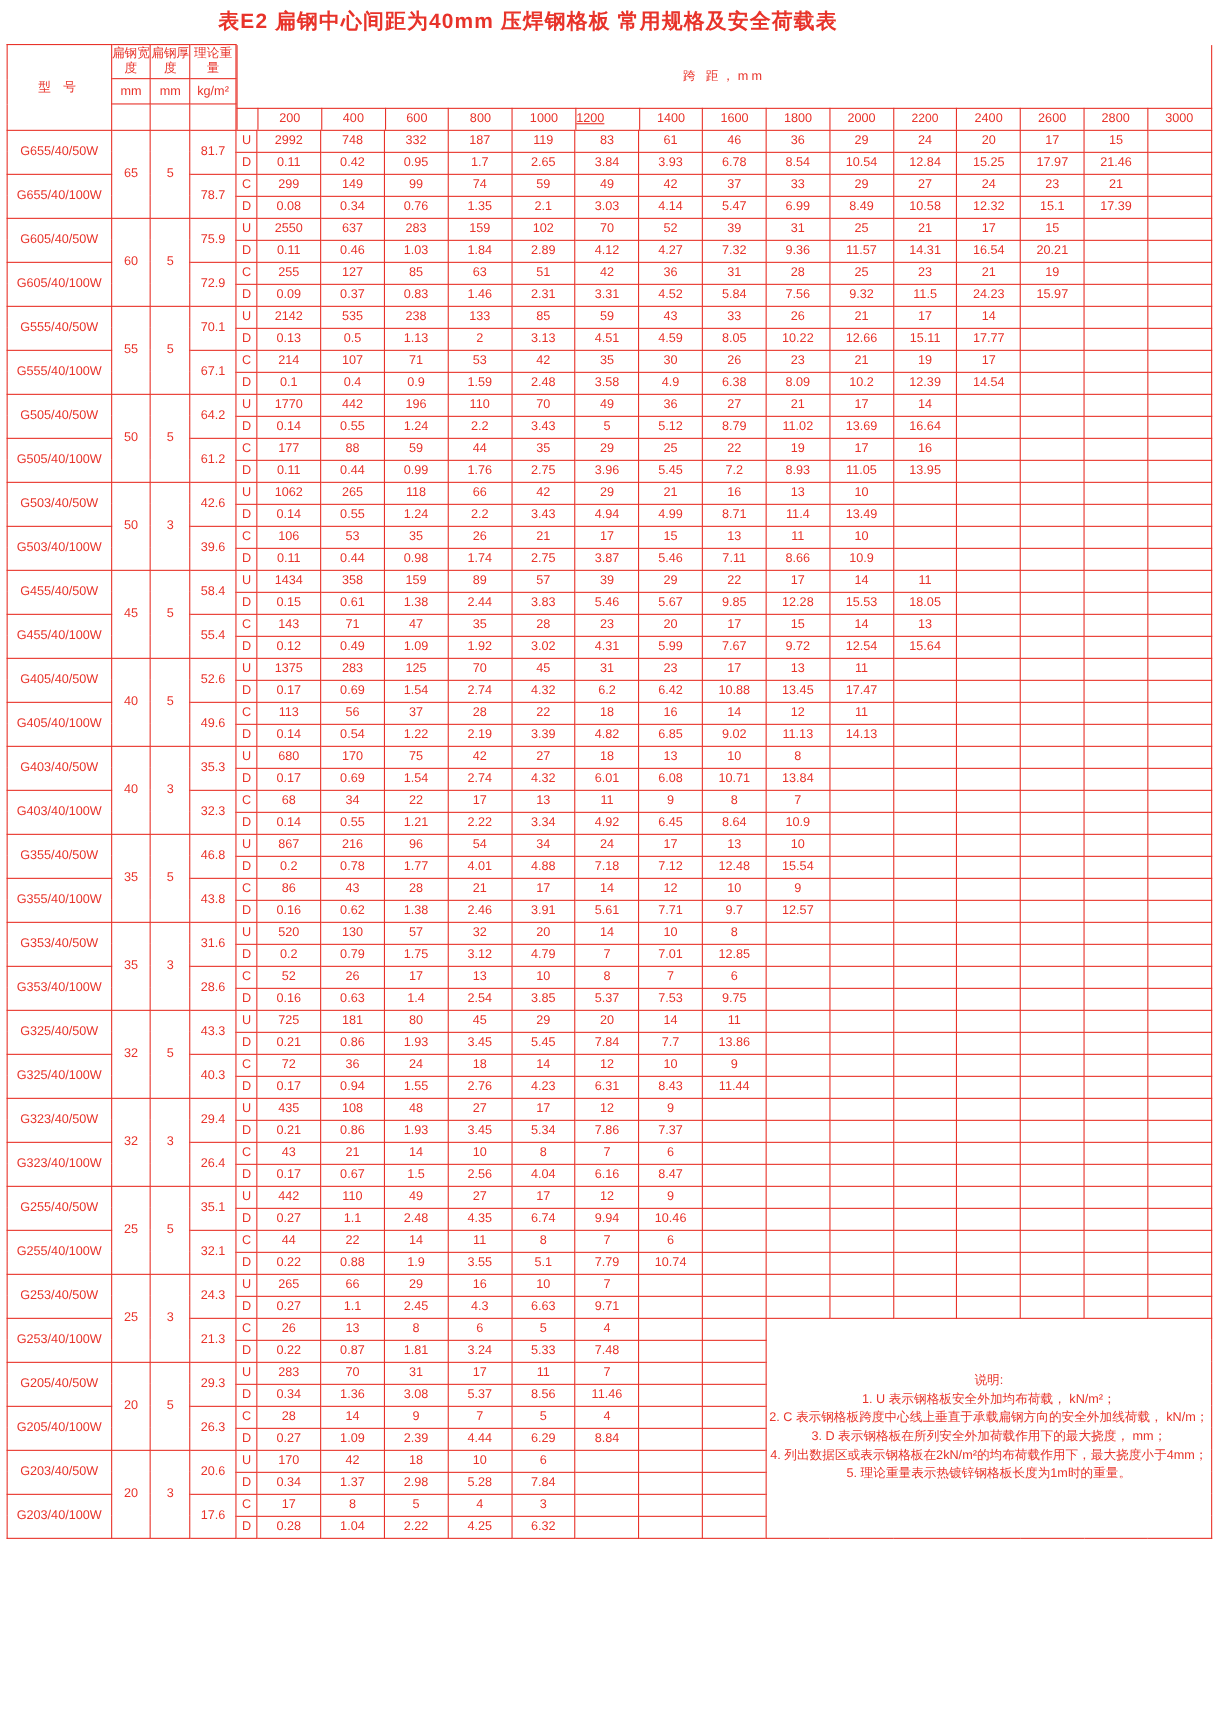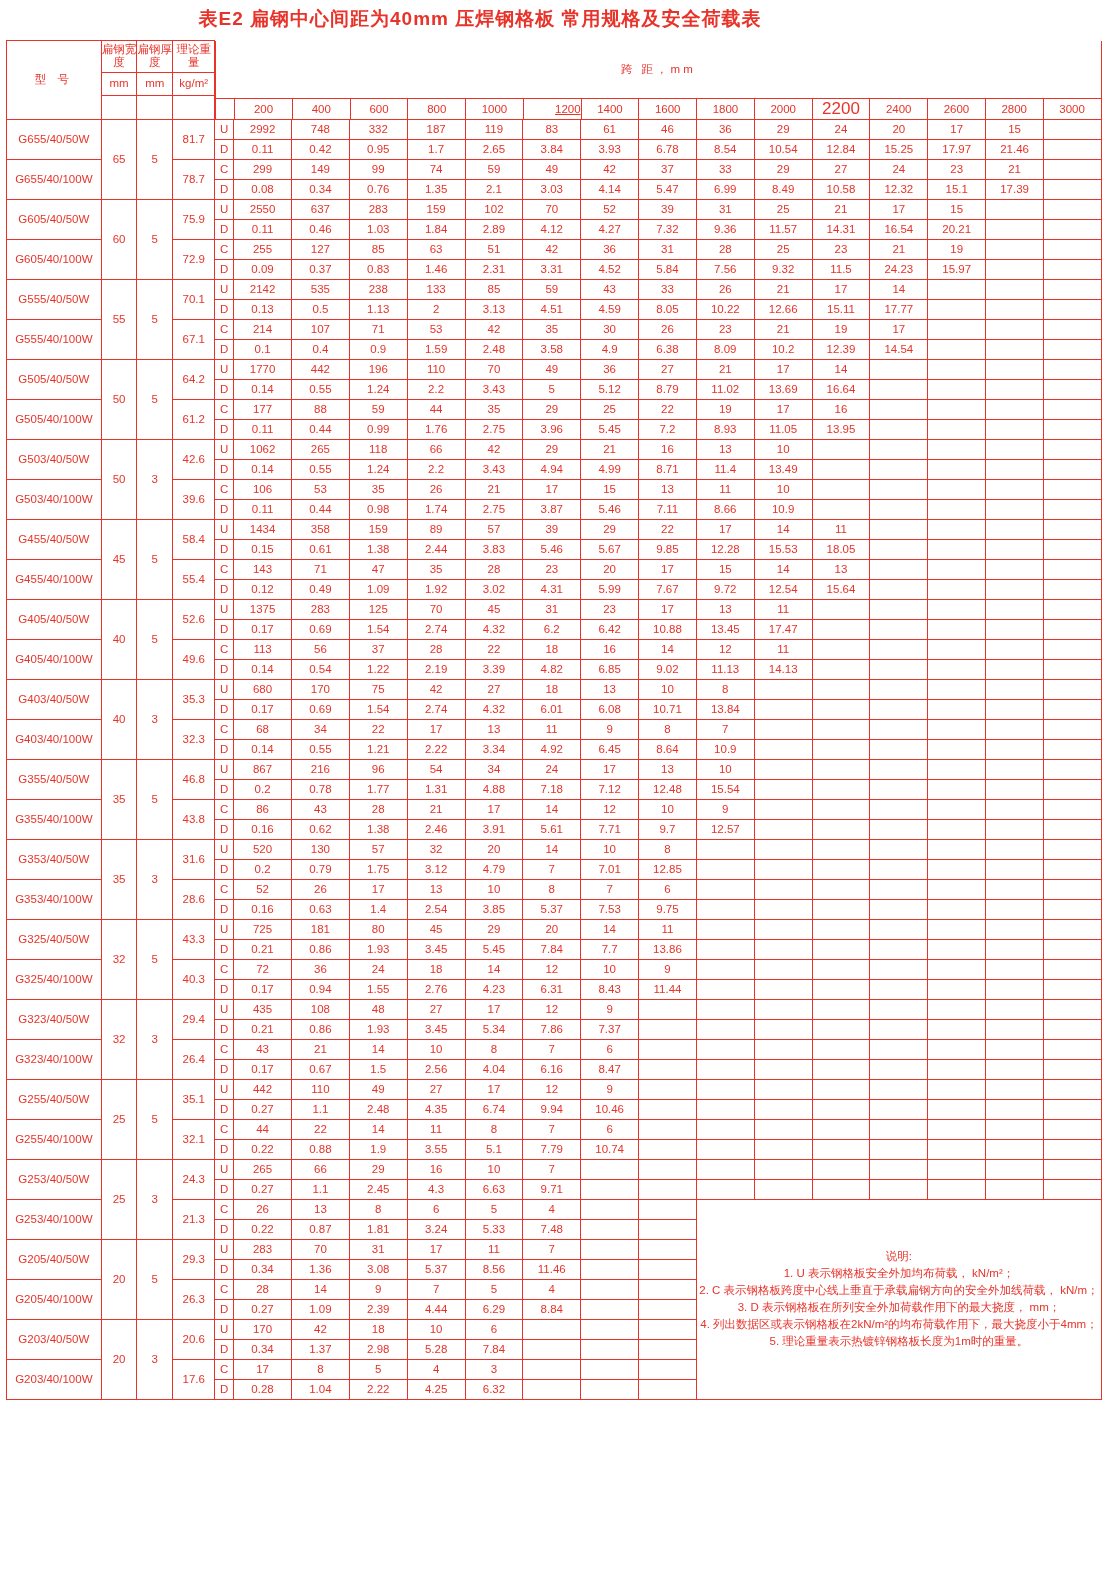--- a/index.html
+++ b/index.html
@@ -81,26 +81,26 @@
                 <tr>
               <td colspan="16" class="hdr-span" style="border:1px solid #e8332a;border-top:none;height:57px;">跨 距，mm</td>
             </tr>
             <tr id="span-row">
               <td style="border:1px solid #e8332a;border-bottom:none;height:19px;"></td>
             <td style="border-top: 1px solid rgb(232, 51, 42); border-right: 1px solid rgb(232, 51, 42); border-bottom: none; border-left: 1px solid rgb(232, 51, 42); border-image: initial; height: 19px; font-size: 11.5px; text-align: center; color: rgb(232, 51, 42);">200</td>
                   <td style="border-top: 1px solid rgb(232, 51, 42); border-right: 1px solid rgb(232, 51, 42); border-bottom: none; border-left: 1px solid rgb(232, 51, 42); border-image: initial; height: 19px; font-size: 11.5px; text-align: center; color: rgb(232, 51, 42);">400</td>
                   <td style="border-top: 1px solid rgb(232, 51, 42); border-right: 1px solid rgb(232, 51, 42); border-bottom: none; border-left: 1px solid rgb(232, 51, 42); border-image: initial; height: 19px; font-size: 11.5px; text-align: center; color: rgb(232, 51, 42);">600</td>
                   <td style="border-top: 1px solid rgb(232, 51, 42); border-right: 1px solid rgb(232, 51, 42); border-bottom: none; border-left: 1px solid rgb(232, 51, 42); border-image: initial; height: 19px; font-size: 11.5px; text-align: center; color: rgb(232, 51, 42);">800</td>
                   <td style="border-top: 1px solid rgb(232, 51, 42); border-right: 1px solid rgb(232, 51, 42); border-bottom: none; border-left: 1px solid rgb(232, 51, 42); border-image: initial; height: 19px; font-size: 11.5px; text-align: center; color: rgb(232, 51, 42);">1000</td>
-                  <td style="border-top: 1px solid rgb(232, 51, 42); border-right: 1px solid rgb(232, 51, 42); border-bottom: none; border-left: 1px solid rgb(232, 51, 42); border-image: initial; height: 19px; font-size: 11.5px; text-align: right; color: rgb(232, 51, 42); text-decoration: underline;">1200</td>
+                  <td style="border-top: 1px solid rgb(232, 51, 42); border-right: 1px solid rgb(232, 51, 42); border-bottom: none; border-left: 1px solid rgb(232, 51, 42); border-image: initial; height: 19px; font-size: 11.5px; text-align: left; color: rgb(232, 51, 42); text-decoration: underline;">1200</td>
                   <td style="border-top: 1px solid rgb(232, 51, 42); border-right: 1px solid rgb(232, 51, 42); border-bottom: none; border-left: 1px solid rgb(232, 51, 42); border-image: initial; height: 19px; font-size: 11.5px; text-align: center; color: rgb(232, 51, 42);">1400</td>
                   <td style="border-top: 1px solid rgb(232, 51, 42); border-right: 1px solid rgb(232, 51, 42); border-bottom: none; border-left: 1px solid rgb(232, 51, 42); border-image: initial; height: 19px; font-size: 11.5px; text-align: center; color: rgb(232, 51, 42);">1600</td>
                   <td style="border-top: 1px solid rgb(232, 51, 42); border-right: 1px solid rgb(232, 51, 42); border-bottom: none; border-left: 1px solid rgb(232, 51, 42); border-image: initial; height: 19px; font-size: 11.5px; text-align: center; color: rgb(232, 51, 42);">1800</td>
                   <td style="border-top: 1px solid rgb(232, 51, 42); border-right: 1px solid rgb(232, 51, 42); border-bottom: none; border-left: 1px solid rgb(232, 51, 42); border-image: initial; height: 19px; font-size: 11.5px; text-align: center; color: rgb(232, 51, 42);">2000</td>
-                  <td style="border-top: 1px solid rgb(232, 51, 42); border-right: 1px solid rgb(232, 51, 42); border-bottom: none; border-left: 1px solid rgb(232, 51, 42); border-image: initial; height: 19px; font-size: 17px; text-align: center; color: rgb(232, 51, 42);">2200</td>
+                  <td style="border-top: 1px solid rgb(232, 51, 42); border-right: 1px solid rgb(232, 51, 42); border-bottom: none; border-left: 1px solid rgb(232, 51, 42); border-image: initial; height: 19px; font-size: 11px; text-align: center; color: rgb(232, 51, 42);">2200</td>
                   <td style="border-top: 1px solid rgb(232, 51, 42); border-right: 1px solid rgb(232, 51, 42); border-bottom: none; border-left: 1px solid rgb(232, 51, 42); border-image: initial; height: 19px; font-size: 11.5px; text-align: center; color: rgb(232, 51, 42);">2400</td>
                   <td style="border-top: 1px solid rgb(232, 51, 42); border-right: 1px solid rgb(232, 51, 42); border-bottom: none; border-left: 1px solid rgb(232, 51, 42); border-image: initial; height: 19px; font-size: 11.5px; text-align: center; color: rgb(232, 51, 42);">2600</td>
                   <td style="border-top: 1px solid rgb(232, 51, 42); border-right: 1px solid rgb(232, 51, 42); border-bottom: none; border-left: 1px solid rgb(232, 51, 42); border-image: initial; height: 19px; font-size: 11.5px; text-align: center; color: rgb(232, 51, 42); margin-left: 24px;">2800</td>
                   <td style="border-top: 1px solid rgb(232, 51, 42); border-right: 1px solid rgb(232, 51, 42); border-bottom: none; border-left: 1px solid rgb(232, 51, 42); border-image: initial; height: 19px; font-size: 11.5px; text-align: center; color: rgb(232, 51, 42);">3000</td>
                 </tr>
           </tbody>
             </table>
         </td>
       </tr>
       <tr>
@@ -759,21 +759,21 @@
           <td></td>
           <td></td>
           <td></td>
           <td></td>
         </tr>
         <tr>
           <td class="ucd">D</td>
           <td>0.2</td>
           <td>0.78</td>
           <td>1.77</td>
-          <td>1.31</td>
+          <td>4.01</td>
           <td>4.88</td>
           <td>7.18</td>
           <td>7.12</td>
           <td>12.48</td>
           <td>15.54</td>
           <td></td>
           <td></td>
           <td></td>
           <td></td>
           <td></td>

